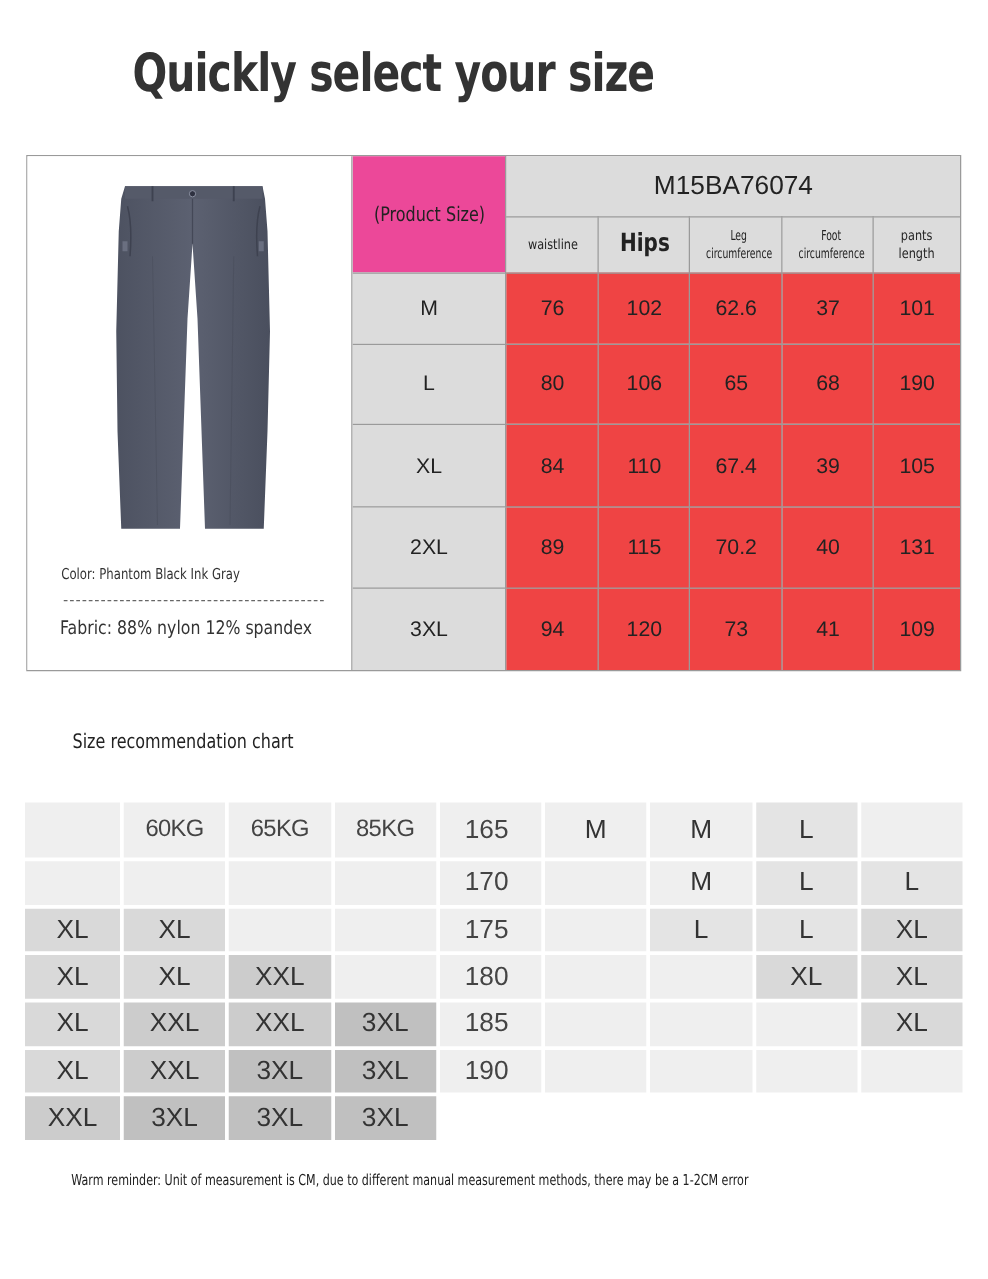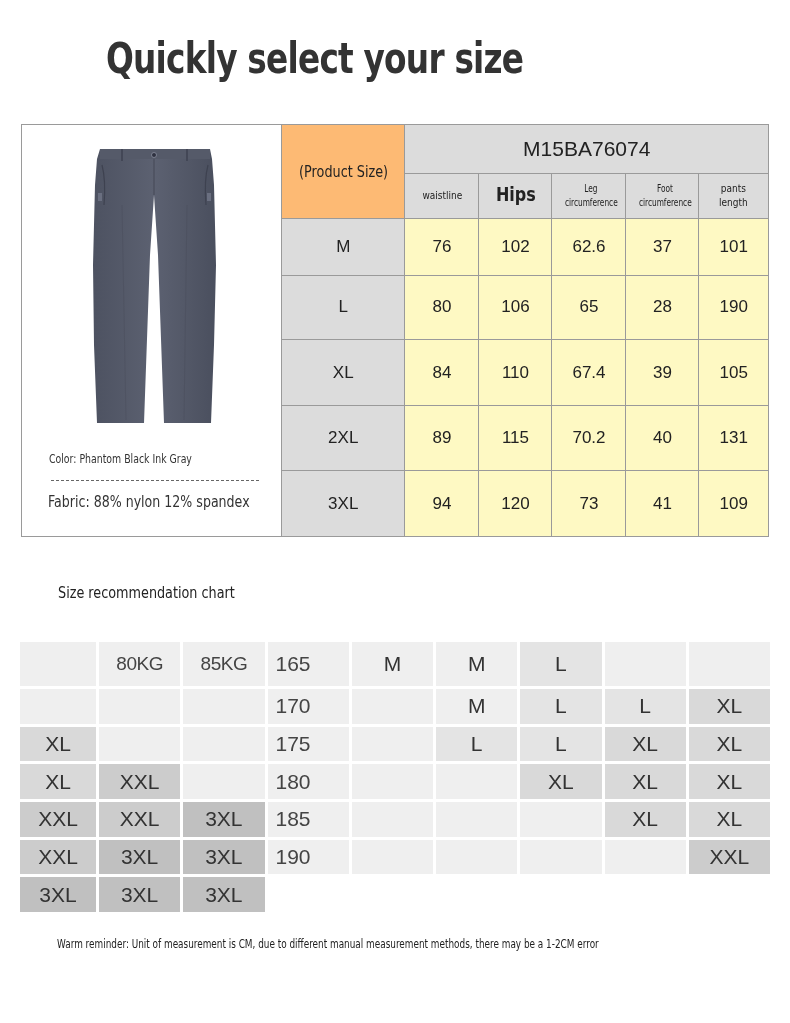--- a/index.html
+++ b/index.html
@@ -43,53 +43,53 @@
   table.size-table { border-collapse: collapse; width: 486px; height: 411px; table-layout: fixed; }
   table.size-table td, table.size-table th {
     border: 1px solid #9a9a9a; text-align: center; vertical-align: middle;
     font-weight: normal; color: #222;
   }
   table.size-table tr:first-child > * { border-top: none; margin-top: 10px; }
   table.size-table tr > *:last-child { border-right: none; }
   table.size-table tr:last-child > * { border-bottom: none; }
   table.size-table tr > *:first-child { border-left: none; }
   .ps-head {
-    background: #fdba74; color: #222; font-size: 16px;
+    background: #ec4899; color: #222; font-size: 16px;
     font-family: "DejaVu Sans", sans-serif;
   }
   .ps-head span { display: inline-block; transform: scaleX(0.8); white-space: nowrap; }
   .model-head { background: #dcdcdc; font-size: 21px; color: #333; height: 48px; }
   .col-head {
     background: #dcdcdc; font-size: 11px; color: #333; line-height: 14px;
     font-family: "DejaVu Sans", sans-serif; height: 45px;
   }
   .col-head span { display: inline-block; transform: scaleX(0.82); }
   .col-head.hips span { font-size: 20px; font-weight: bold; transform: scaleX(0.8); }
   .size-cell { background: #dcdcdc; font-size: 17px; color: #333; }
-  .val-cell { background: #fef9c3; font-size: 17px; color: #222; }
+  .val-cell { background: #ef4444; font-size: 17px; color: #222; }
 
   
   .rec-title {
     position: absolute; left: 58px; top: 583px; font-size: 16px; color: #222;
     font-family: "DejaVu Sans", sans-serif;
     transform: scaleX(0.8); transform-origin: left center; white-space: nowrap;
   }
   .rec-grid {
     position: absolute; left: 20px; top: 642px; width: 750px;
     display: grid;
     grid-template-columns: 76px repeat(8, 1fr);
     grid-template-rows: 44px repeat(6, 1fr);
     gap: 3px; height: 270px; background: #fff;
   }
   .rc {
     display: flex; align-items: center; justify-content: center;
     font-size: 21px; color: #333; background: #efefef;
   }
   .rc.hdr { color: #444; font-size: 19px; letter-spacing: -0.5px; }
-  .rc.rowh { justify-content: flex-start; padding-left: 8px; color: #444; }
+  .rc.rowh { justify-content: flex-start; padding-left: 20px; color: #444; }
   .rc.corner { background: #efefef; }
   .rc.s-M { background: #efefef; }
   .rc.s-L { background: #e4e4e4; }
   .rc.s-XL { background: #d9d9d9; }
   .rc.s-XXL { background: #cccccc; }
   .rc.s-3XL { background: #c0c0c0; }
   .rc.s-empty { background: #efefef; }
 
   .reminder {
     position: absolute; left: 57px; top: 937px; font-size: 12px; color: #222;
@@ -157,21 +157,21 @@
       <td class="val-cell">102</td>
       <td class="val-cell">62.6</td>
       <td class="val-cell">37</td>
       <td class="val-cell">101</td>
     </tr>
     <tr style="height:64px">
       <td class="size-cell">L</td>
       <td class="val-cell">80</td>
       <td class="val-cell">106</td>
       <td class="val-cell">65</td>
-      <td class="val-cell">28</td>
+      <td class="val-cell">68</td>
       <td class="val-cell">190</td>
     </tr>
     <tr style="height:66px">
       <td class="size-cell">XL</td>
       <td class="val-cell">84</td>
       <td class="val-cell">110</td>
       <td class="val-cell">67.4</td>
       <td class="val-cell">39</td>
       <td class="val-cell">105</td>
     </tr>
@@ -192,21 +192,22 @@
       <td class="val-cell">109</td>
     </tr>
   </tbody>
     </table>
 </div>
 
 <div class="rec-title">Size recommendation chart</div>
 
 <div class="rec-grid" id="rec-grid">
     <div class="rc corner"></div>
-    <div class="rc hdr">80KG</div>
+    <div class="rc hdr">60KG</div>
+    <div class="rc hdr">65KG</div>
     <div class="rc hdr">85KG</div>
     <div class="rc rowh">165</div>
     <div class="rc s-M" style="background: rgb(239, 239, 239);">M</div>
     <div class="rc s-M" style="background: rgb(239, 239, 239);">M</div>
     <div class="rc s-L" style="background: rgb(228, 228, 228);">L</div>
     <div class="rc s-empty" style="background: rgb(239, 239, 239);"></div>
     <div class="rc s-empty" style="background: rgb(239, 239, 239);"></div>
     <div class="rc s-empty" style="background: rgb(239, 239, 239);"></div>
     <div class="rc s-empty" style="background: rgb(239, 239, 239);"></div>
     <div class="rc s-empty" style="background: rgb(239, 239, 239);"></div>

